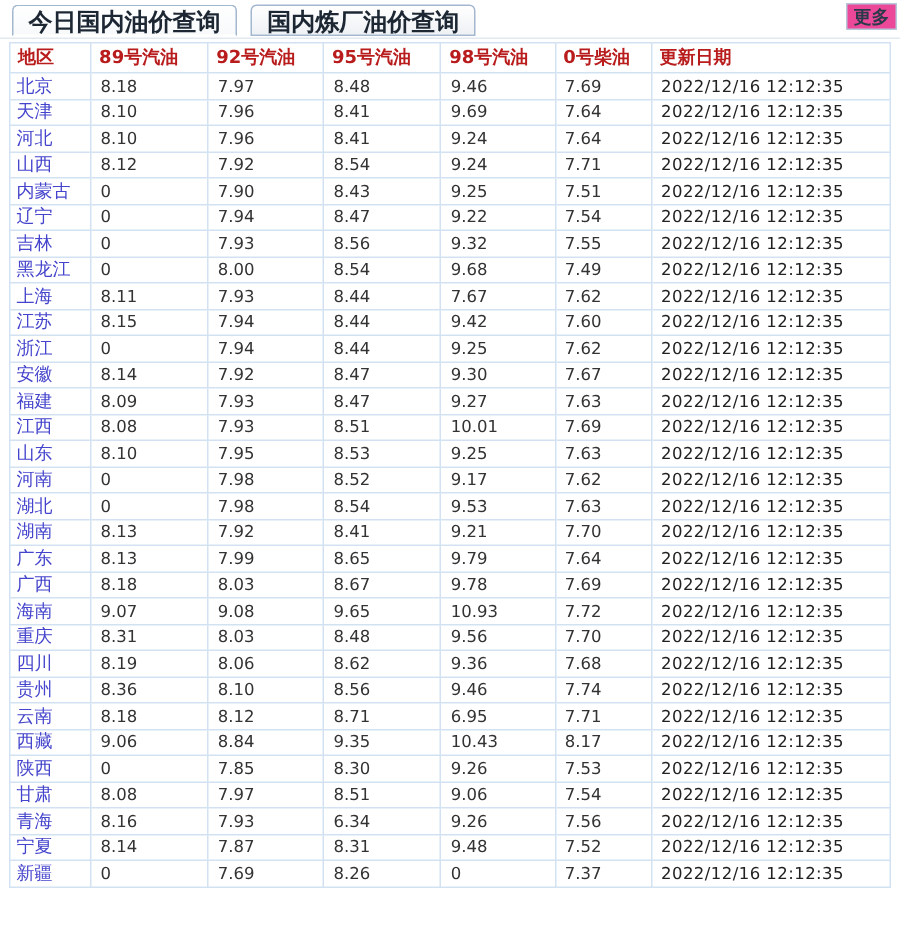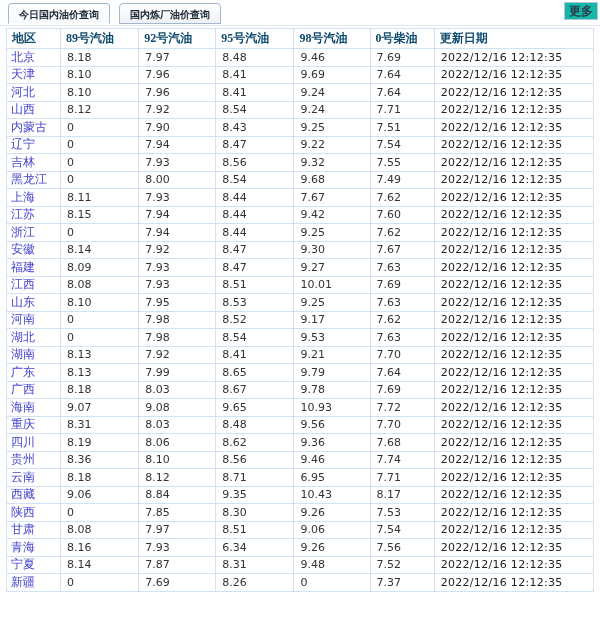--- a/index.html
+++ b/index.html
@@ -19,21 +19,21 @@
     border-bottom: 1px solid #e3e9f0;
     box-sizing: content-box;
   }
   .tab {
     display: inline-block;
     vertical-align: bottom;
     height: 21px;
     line-height: 21px;
     padding: 0 10px;
     margin-right: 4px;
-    font-size: 10px;
+    font-size: 16px;
     font-weight: bold;
     color: #1c2733;
     border: 1px solid #a3b7cf;
     border-radius: 4px 4px 0 0;
     background: linear-gradient(#ffffff, #eef1f5);
     cursor: pointer;
     box-sizing: border-box;
   }
   .tab.active {
     background: linear-gradient(#ffffff, #f7f9fb);
@@ -43,21 +43,21 @@
     position: absolute;
     top: 2px;
     right: 2px;
     height: 16px;
     line-height: 16px;
     padding: 0 4px;
     font-size: 12px;
     font-weight: bold;
     color: #2b3a4a;
     border: 1px solid #b6c6da;
-    background: #14b8a6;
+    background: #ec4899;
     cursor: pointer;
   }
   
   table.price-table {
     border-collapse: collapse;
     table-layout: fixed;
     width: 588px;
     margin: 2px 0 0 6px;
     border: 1px solid #bcd4ea;
   }
@@ -66,22 +66,21 @@
     text-align: left;
     overflow: hidden;
     white-space: nowrap;
     box-sizing: border-box;
   }
   .price-table th {
     height: 20px;
     padding: 0 0 0 5px;
     font-size: 12px;
     font-weight: bold;
-    color: #0c4a6e;
-    font-family: Liberation Serif, serif;
+    color: #b91c1c;
   }
   .price-table td {
     height: 17.5px;
     padding: 0 0 0 6px;
     font-size: 11px;
     color: #333333;
     line-height: 13px;
   }
   .price-table td.region-cell { padding-left: 4px; }
   .price-table a.region-link {

